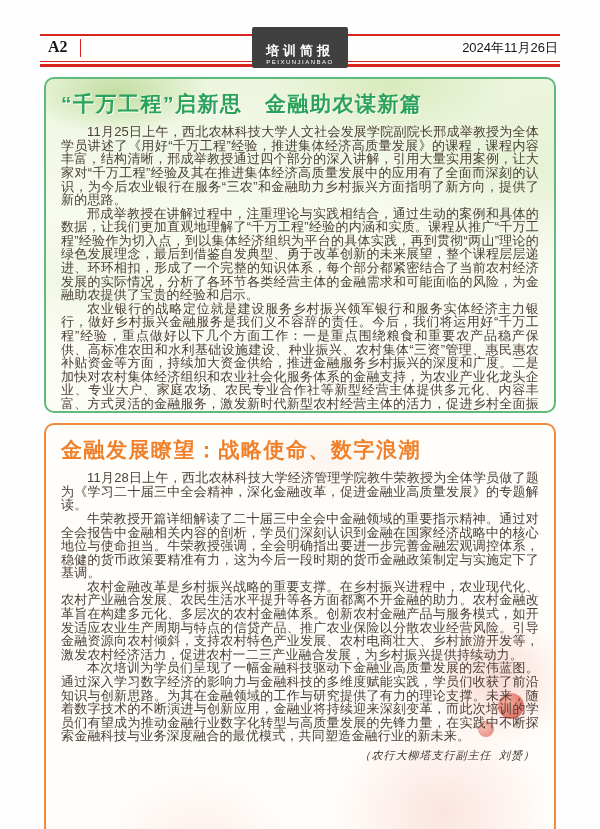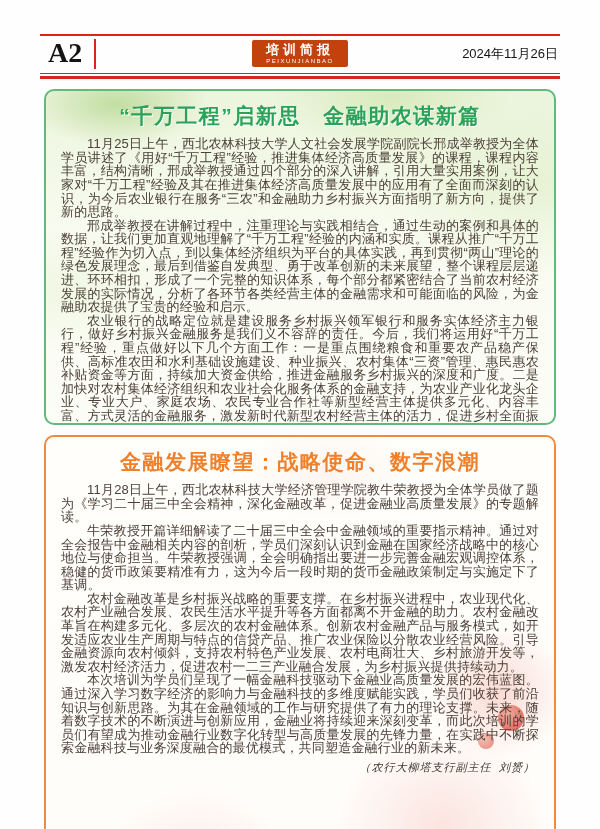--- a/index.html
+++ b/index.html
@@ -12,28 +12,28 @@
   .page { position:relative; width:600px; height:829px; overflow:hidden; background:#fefefe; }
 
   
   .header { margin:34px 40px 0; }
   .rule { background:#d9251d; }
   .rule-thin  { height:1.5px; }
   .rule-thick { height:3px; margin-top:2px; }
   .header-row { display:flex; align-items:center; position:relative; padding:3px 0 4px; }
   .page-num {
     font-family:"Liberation Serif","DejaVu Serif",serif;
-    font-size:28px; font-weight:bold; color:#141414; line-height:1;
+    font-size:16px; font-weight:bold; color:#141414; line-height:1;
     padding:0 12px 2px 8px;
   }
   .v-divider { width:1.5px; align-self:stretch; background:#d9251d; }
   .masthead {
     position:absolute; left:50%; transform:translateX(-50%);
-    background:#c2410c; color:#ffffff; text-align:center;
-    padding:3px 14px 2px; border-radius:2px;
+    background:#404040; color:#ffffff; text-align:center;
+    padding:17px 14px 2px; border-radius:2px;
   }
   .masthead-title { font-size:13px; font-weight:bold; letter-spacing:4px; line-height:1.1; }
   .masthead-sub   { font-size:6px; letter-spacing:1.5px; line-height:1.2; }
   .date { margin-left:auto; font-size:13px; color:#141414; padding-right:2px; }
 
   
   .article {
     position:relative; margin:10px 44px 0; border-radius:10px;
     padding:10px 15px 8px; box-sizing:border-box; overflow:hidden;
   }
@@ -59,21 +59,21 @@
   }
   .berry {
     position:absolute; border-radius:50%;
     background:radial-gradient(circle at 35% 32%, #f09a88, #d84b3c 70%);
     opacity:.75;
   }
   .berry-1 { right:30px; top:268px; width:26px; height:26px; }
   .berry-2 { right:60px; top:296px; width:16px; height:16px; opacity:.55; }
 
   .article-title {
-    text-align:center; font-weight:bold; font-size:21px;
+    text-align:left; font-weight:bold; font-size:21px;
     letter-spacing:1.5px; margin:3px 0 9px; line-height:1.15;
   }
   .article-green .article-title  { color:#2ba25a; text-shadow:1px 1px 0 rgba(255,255,255,.95); }
   .article-orange .article-title { color:#f0802a; text-shadow:1px 1px 0 rgba(255,255,255,.95); }
 
   .article p {
     position:relative; z-index:2;
     margin:0; text-indent:2em; text-align:justify;
     font-size:13px; line-height:13.6px; color:#4c4038; letter-spacing:.2px;
   }

